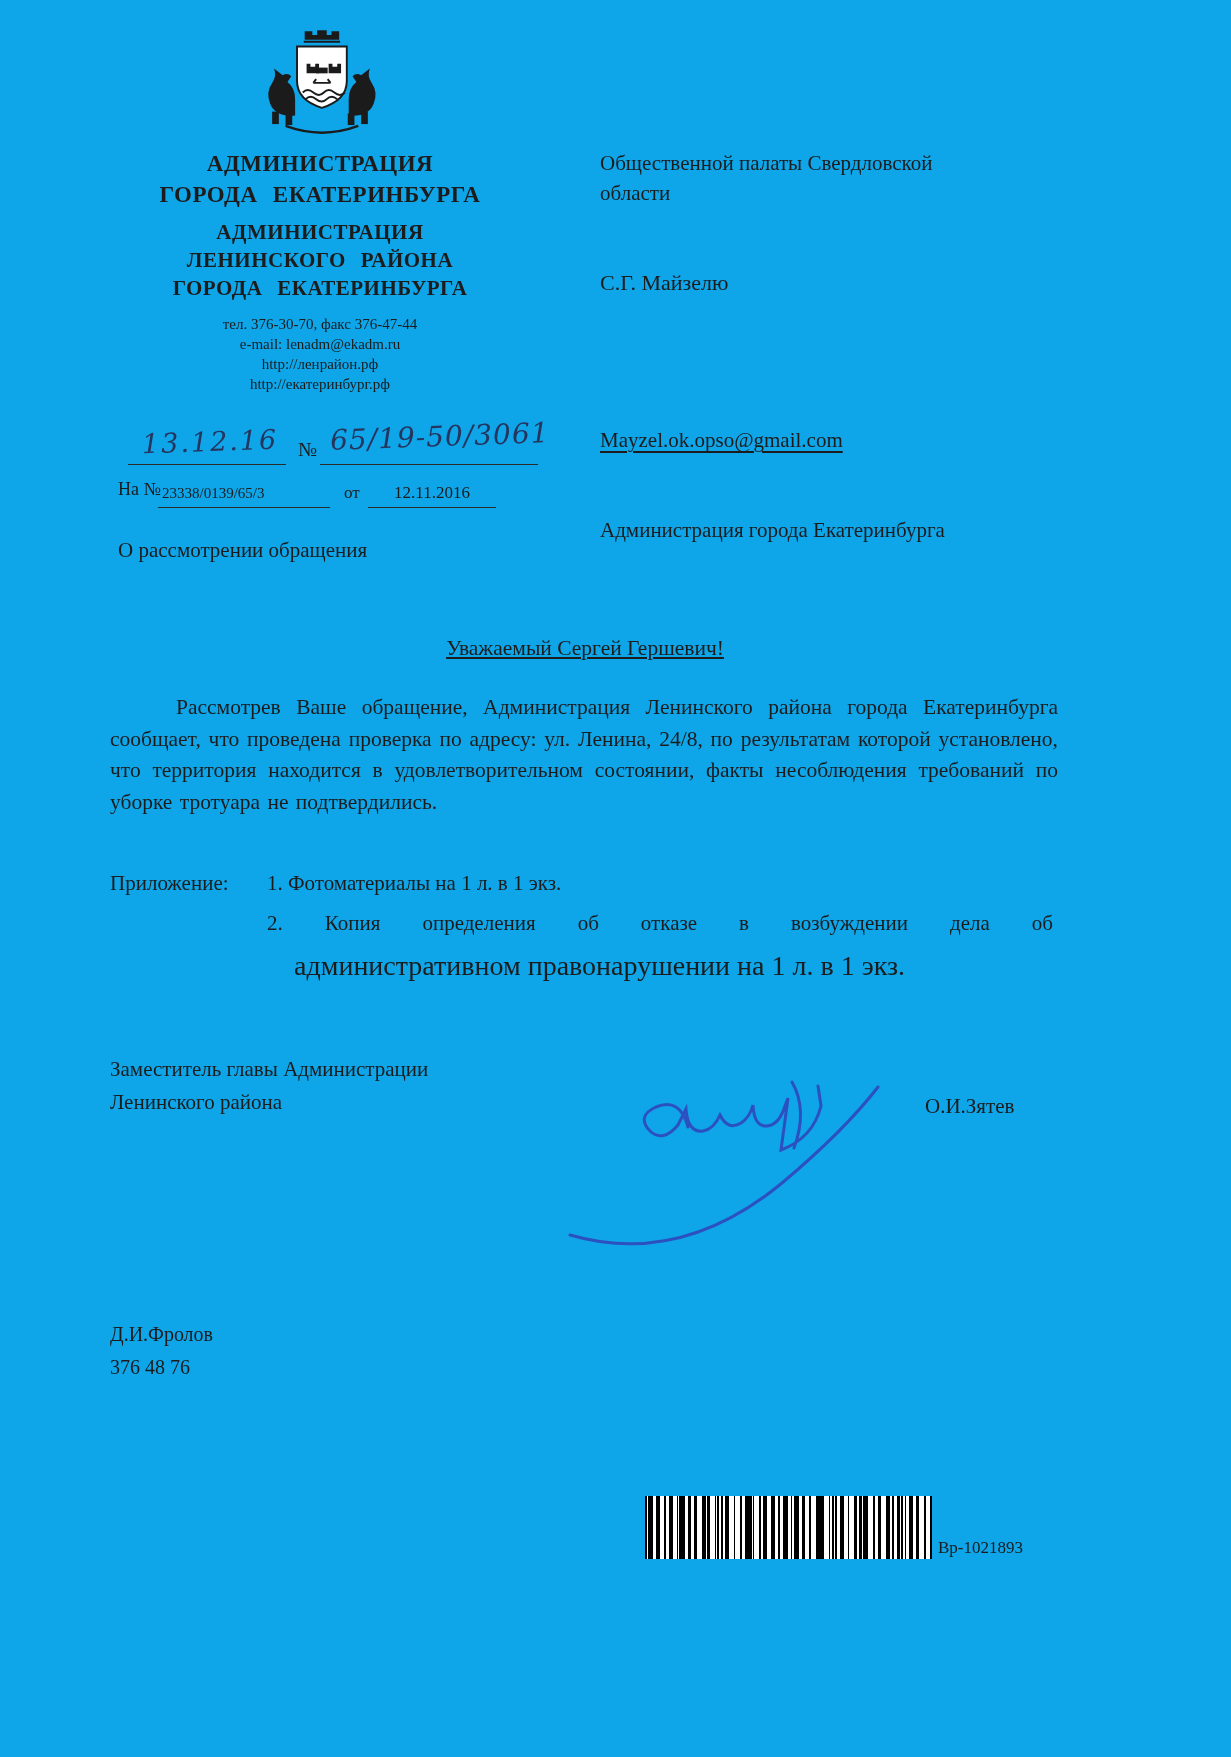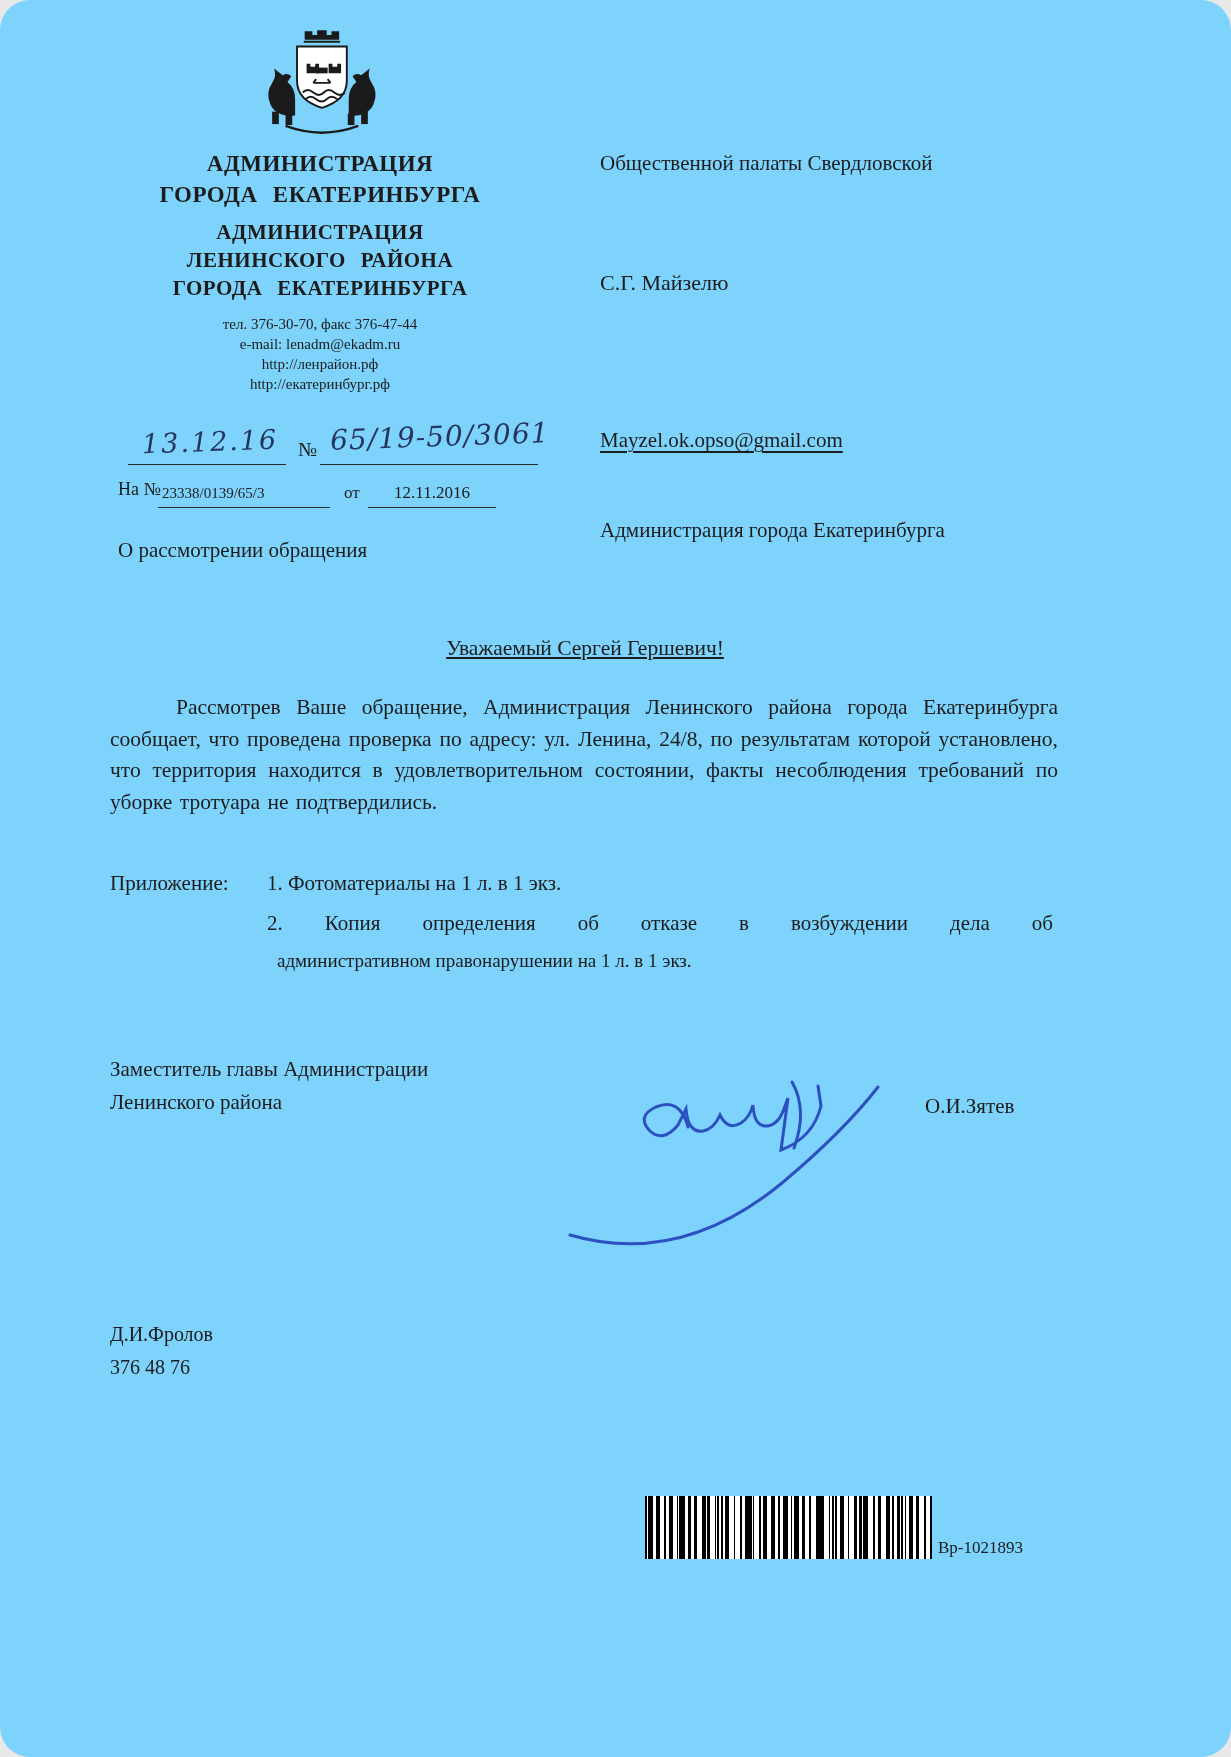--- a/index.html
+++ b/index.html
@@ -1,18 +1,18 @@
 <!DOCTYPE html>
 <html><head>
 <meta charset="utf-8">
 <style>
   html,body{margin:0;padding:0;background:#e8e8e8;}
   .page{
-    position:relative;width:1231px;height:1757px;margin:0 auto;background:#7dd3fc;
-    font-family:"Liberation Serif", serif;color:#1c1c1c;overflow:hidden;border-radius:30px;
+    position:relative;width:1231px;height:1757px;margin:0 auto;background:#0ea5e9;
+    font-family:"Liberation Serif", serif;color:#1c1c1c;overflow:hidden;
   }
   .abs{position:absolute;}
   
   .org-city{left:95px;top:148px;width:450px;text-align:center;font-weight:bold;
     font-size:23px;line-height:31px;letter-spacing:.5px;word-spacing:9px;}
   .org-district{left:95px;top:218px;width:450px;text-align:center;font-weight:bold;
     font-size:21px;line-height:28px;letter-spacing:.5px;word-spacing:9px;}
   .contacts{left:95px;top:314px;width:450px;text-align:center;font-size:15px;line-height:20px;}
   
   .hand{font-family:"DejaVu Serif", serif;font-style:italic;color:#25355e;}
@@ -36,21 +36,21 @@
   .rec-email{left:600px;top:428px;font-size:21px;text-decoration:underline;text-underline-offset:4px;}
   .rec-copy{left:600px;top:518px;font-size:21px;}
   
   .salutation{left:110px;top:636px;width:950px;text-align:center;font-size:21.5px;text-decoration:underline;}
   .paragraph{left:110px;top:692px;width:948px;font-size:21.5px;line-height:31.5px;
     text-align:justify;text-indent:66px;word-spacing:2px;}
   .att-label{left:110px;top:871px;font-size:21px;}
   .att-1{left:267px;top:871px;font-size:21px;}
   .att-2a{left:267px;top:911px;width:786px;font-size:21px;text-align:justify;
     -moz-text-align-last:justify;text-align-last:justify;}
-  .att-2b{left:277px;top:950px;font-size:19px;}
+  .att-2b{left:294px;top:950px;font-size:28px;}
   
   .sign-pos{left:110px;top:1053px;width:420px;font-size:21px;line-height:33px;}
   .sign-name{left:925px;top:1094px;font-size:21px;}
   .sig-svg{left:540px;top:1030px;}
   
   .exec{left:110px;top:1318px;font-size:20px;line-height:33px;}
   .barcode{
     left:645px;top:1496px;width:287px;height:63px;background-color:#fff;
     background-image:
       repeating-linear-gradient(90deg,#000 0 2px,transparent 2px 5px,#000 5px 8px,transparent 8px 13px,#000 13px 14px,transparent 14px 19px),
@@ -112,20 +112,21 @@
   <div class="abs in-number">23338/0139/65/3</div>
   <div class="abs uline ul-innum"></div>
   <div class="abs from-label">от</div>
   <div class="abs in-date">12.11.2016</div>
   <div class="abs uline ul-indate"></div>
 
   <div class="abs subject">О рассмотрении обращения</div>
 
   <div class="abs rec-pos">
     <div>Общественной палаты Свердловской</div>
+    <div>области</div>
   </div>
   <div class="abs rec-name">С.Г. Майзелю</div>
   <div class="abs rec-email">Mayzel.ok.opso@gmail.com</div>
   <div class="abs rec-copy">Администрация города Екатеринбурга</div>
 
   <div class="abs salutation">Уважаемый Сергей Гершевич!</div>
   <div class="abs paragraph">Рассмотрев Ваше обращение, Администрация Ленинского района города Екатеринбурга сообщает, что проведена проверка по адресу: ул. Ленина, 24/8, по результатам которой установлено, что территория находится в удовлетворительном состоянии, факты несоблюдения требований по уборке тротуара не подтвердились.</div>
 
   <div class="abs att-label">Приложение:</div>
   <div class="abs att-1">1. Фотоматериалы  на 1 л. в 1  экз.</div>

